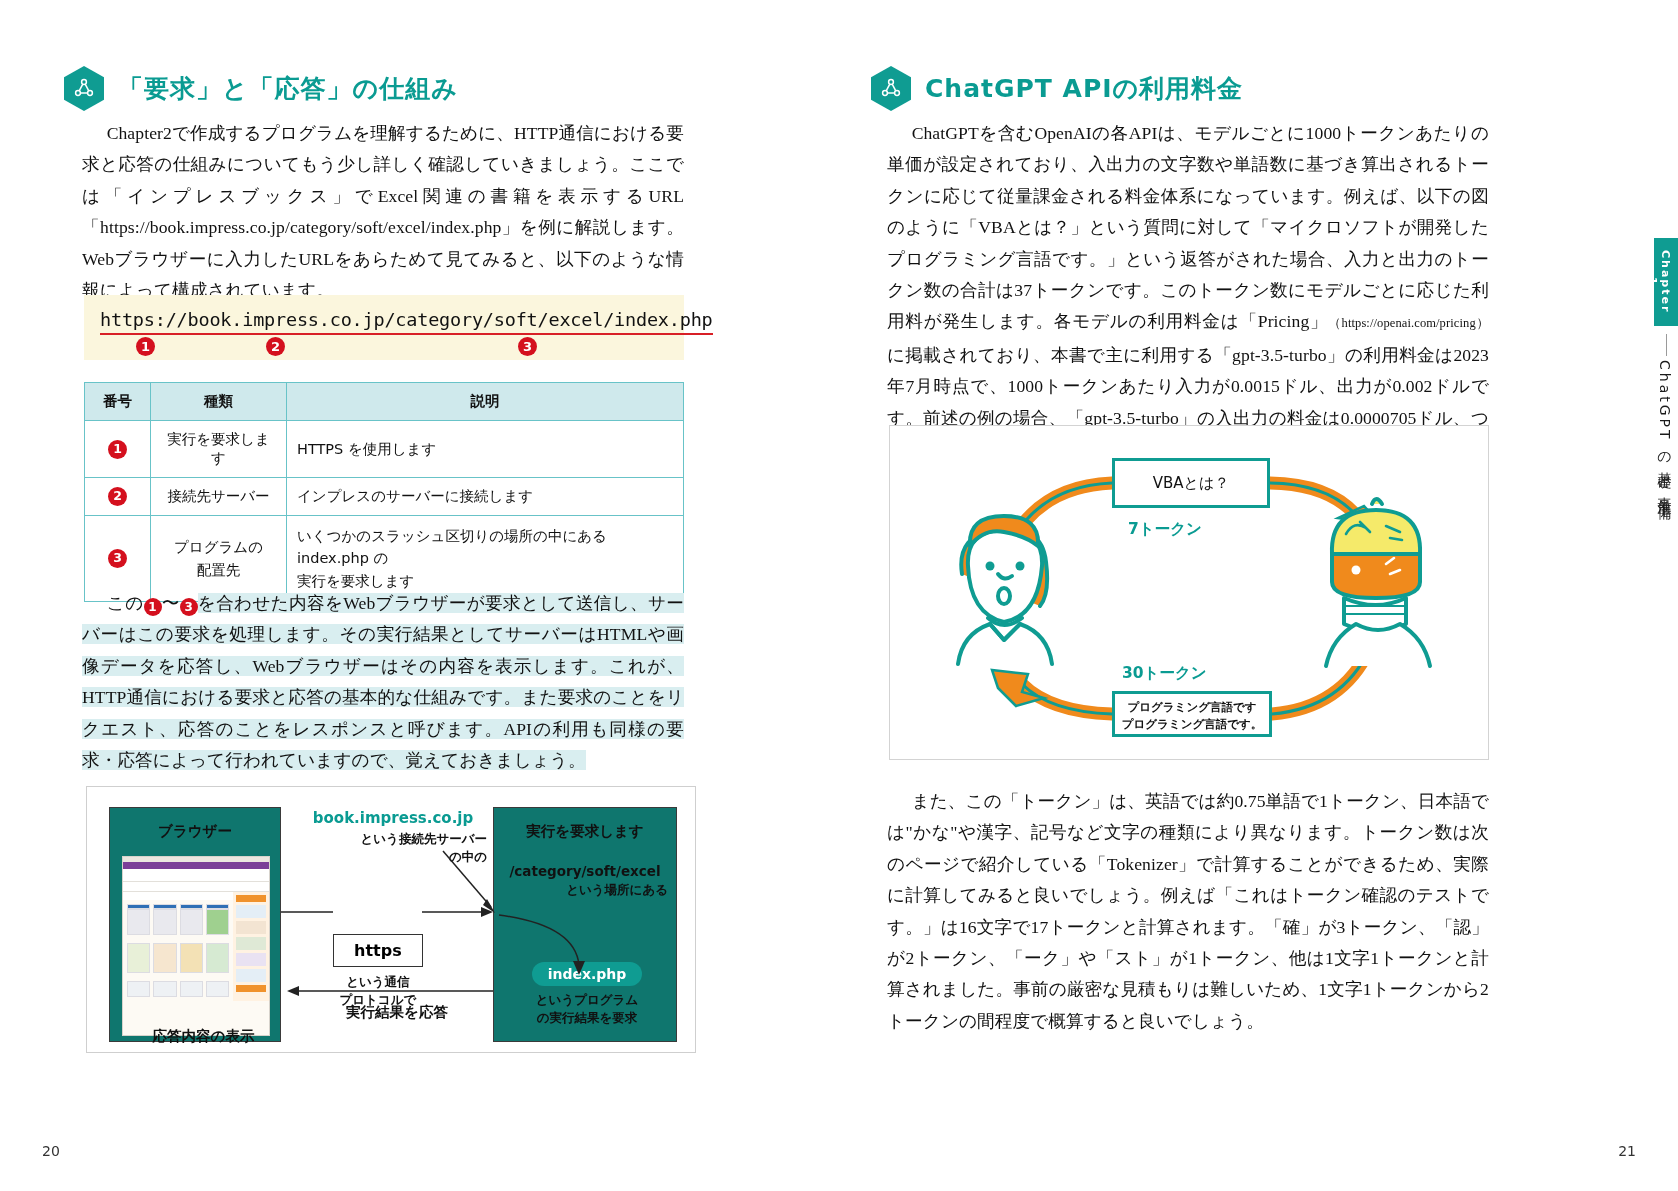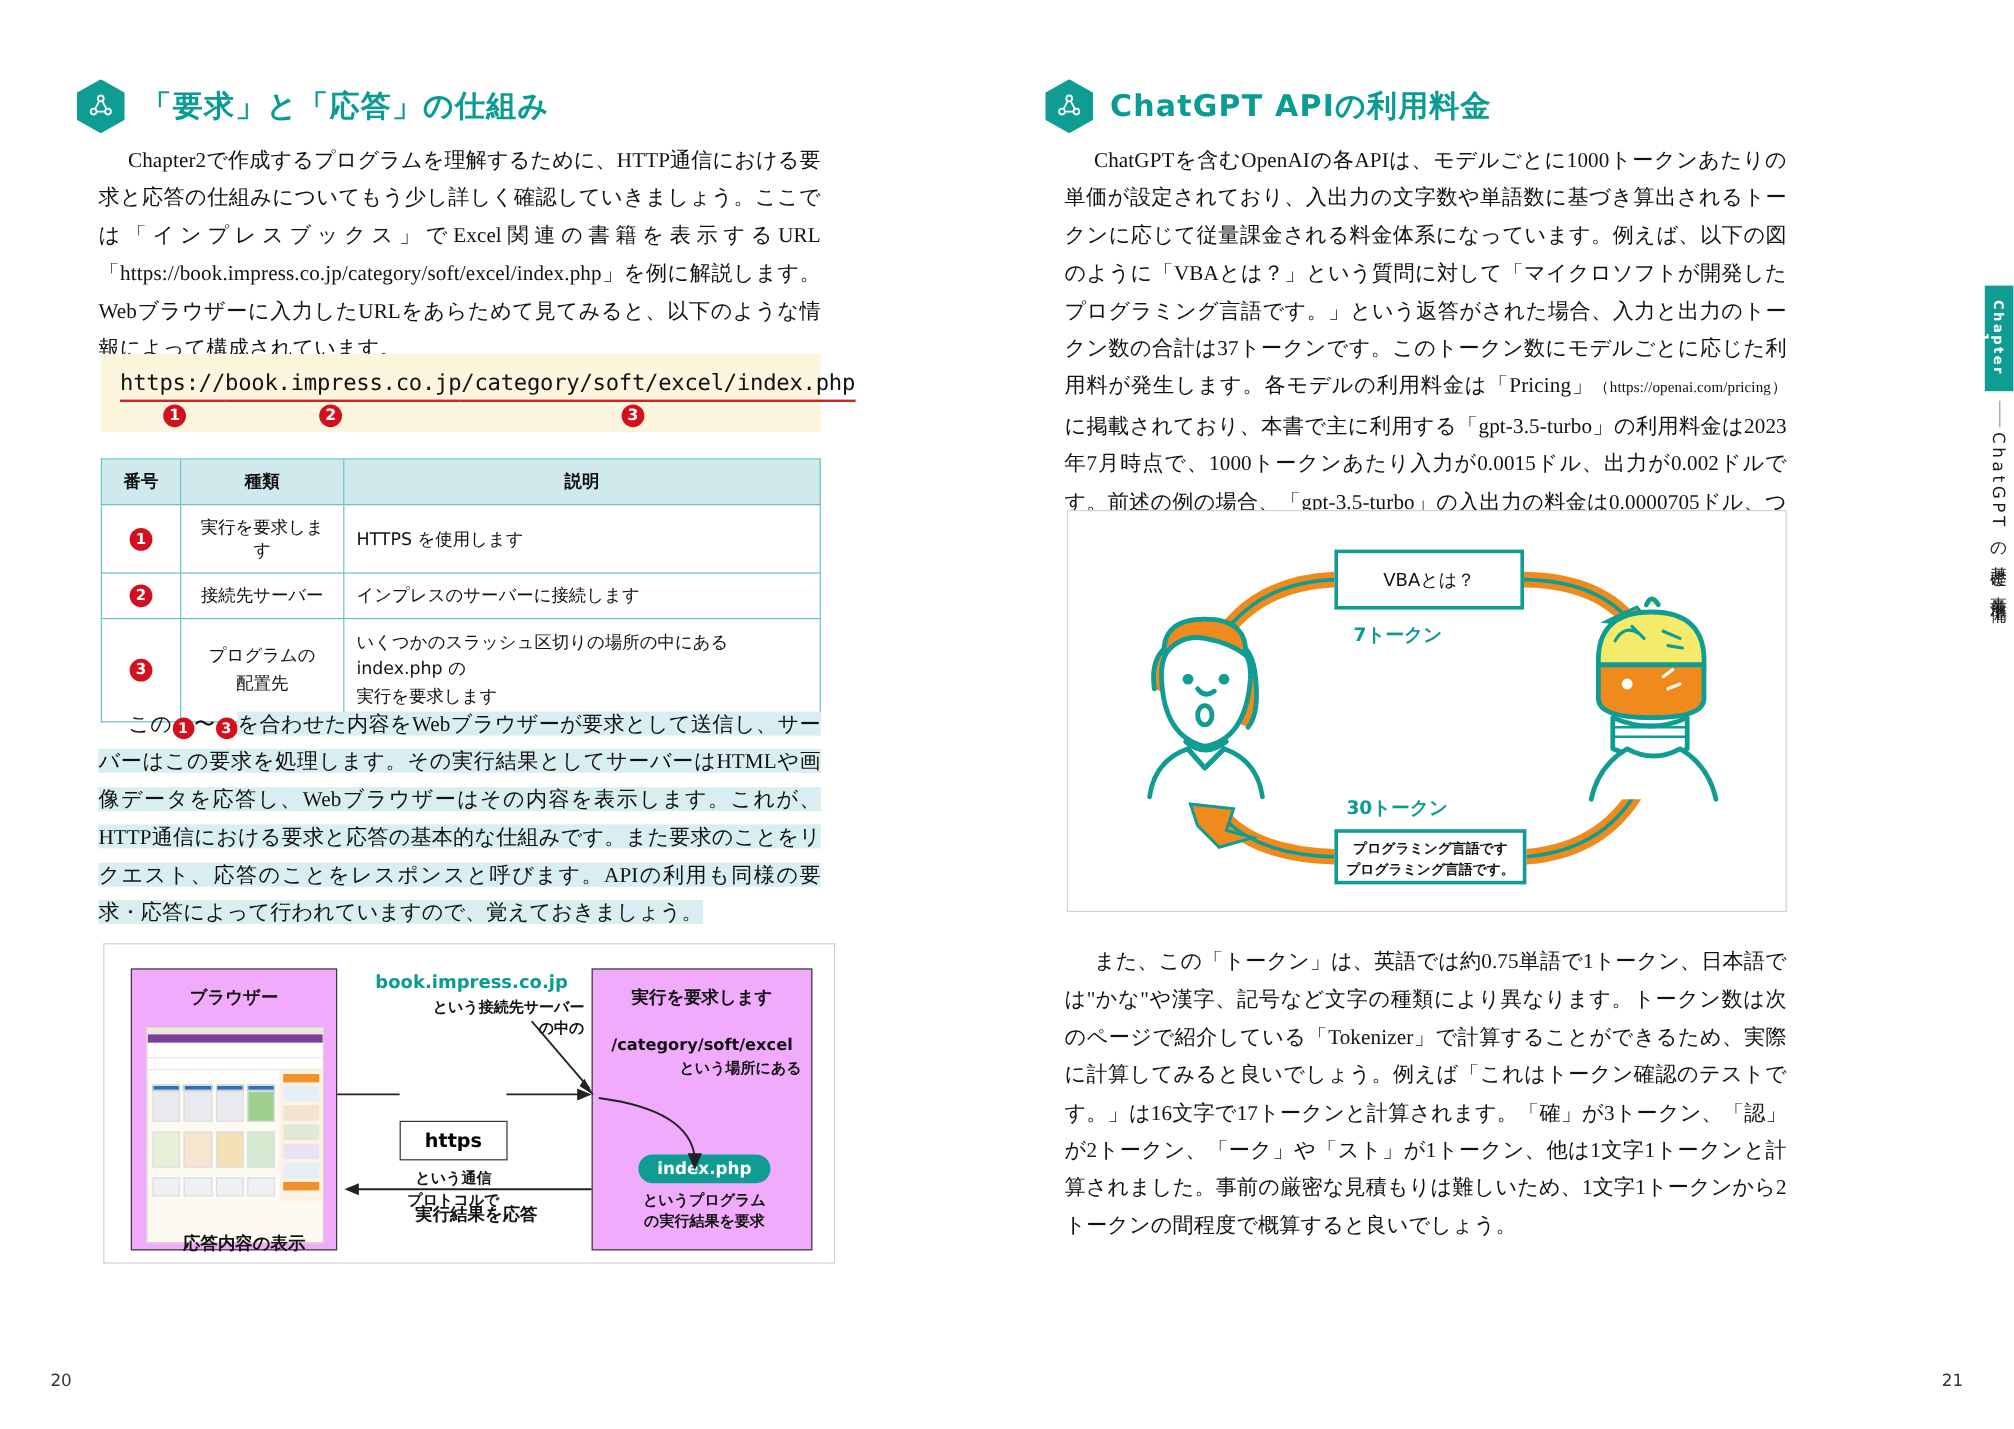--- a/index.html
+++ b/index.html
@@ -93,21 +93,21 @@
     background:#d4101e; color:#fff;
     font-family:"DejaVu Sans", sans-serif;
     font-size:12.5px; font-weight:bold; line-height:1;
   }
 
   
   .hl { background:#d9eef0; }
 
   
   .figbox { border:1px solid #cfcfcf; background:#fff; position:relative; }
-  .panel { border:1px solid #3a3a3a; background:#f0abfc; position:absolute; }
+  .panel { border:1px solid #3a3a3a; background:#0f766e; position:absolute; }
   .dg-label {
     font-family:"DejaVu Sans", sans-serif;
     font-weight:bold; font-size:14.5px; color:#111; text-align:center;
   }
   .dg-small {
     font-family:"DejaVu Sans", sans-serif;
     font-weight:bold; font-size:12.5px; color:#111;
   }
   .teal-txt { color:#0a9b92; }
   .pill {

